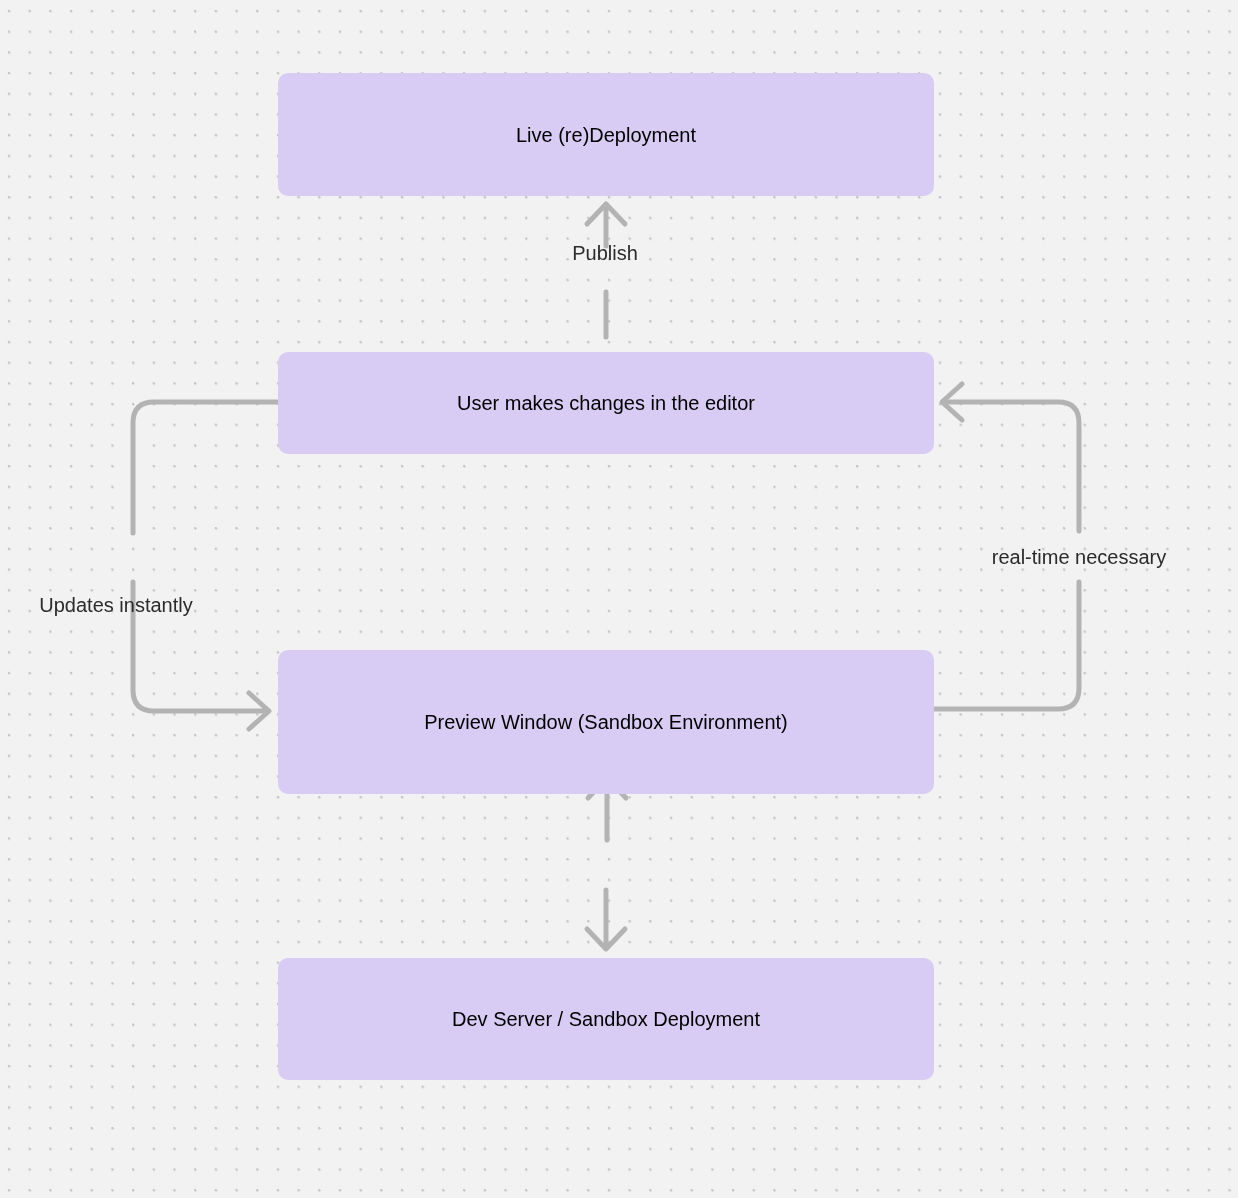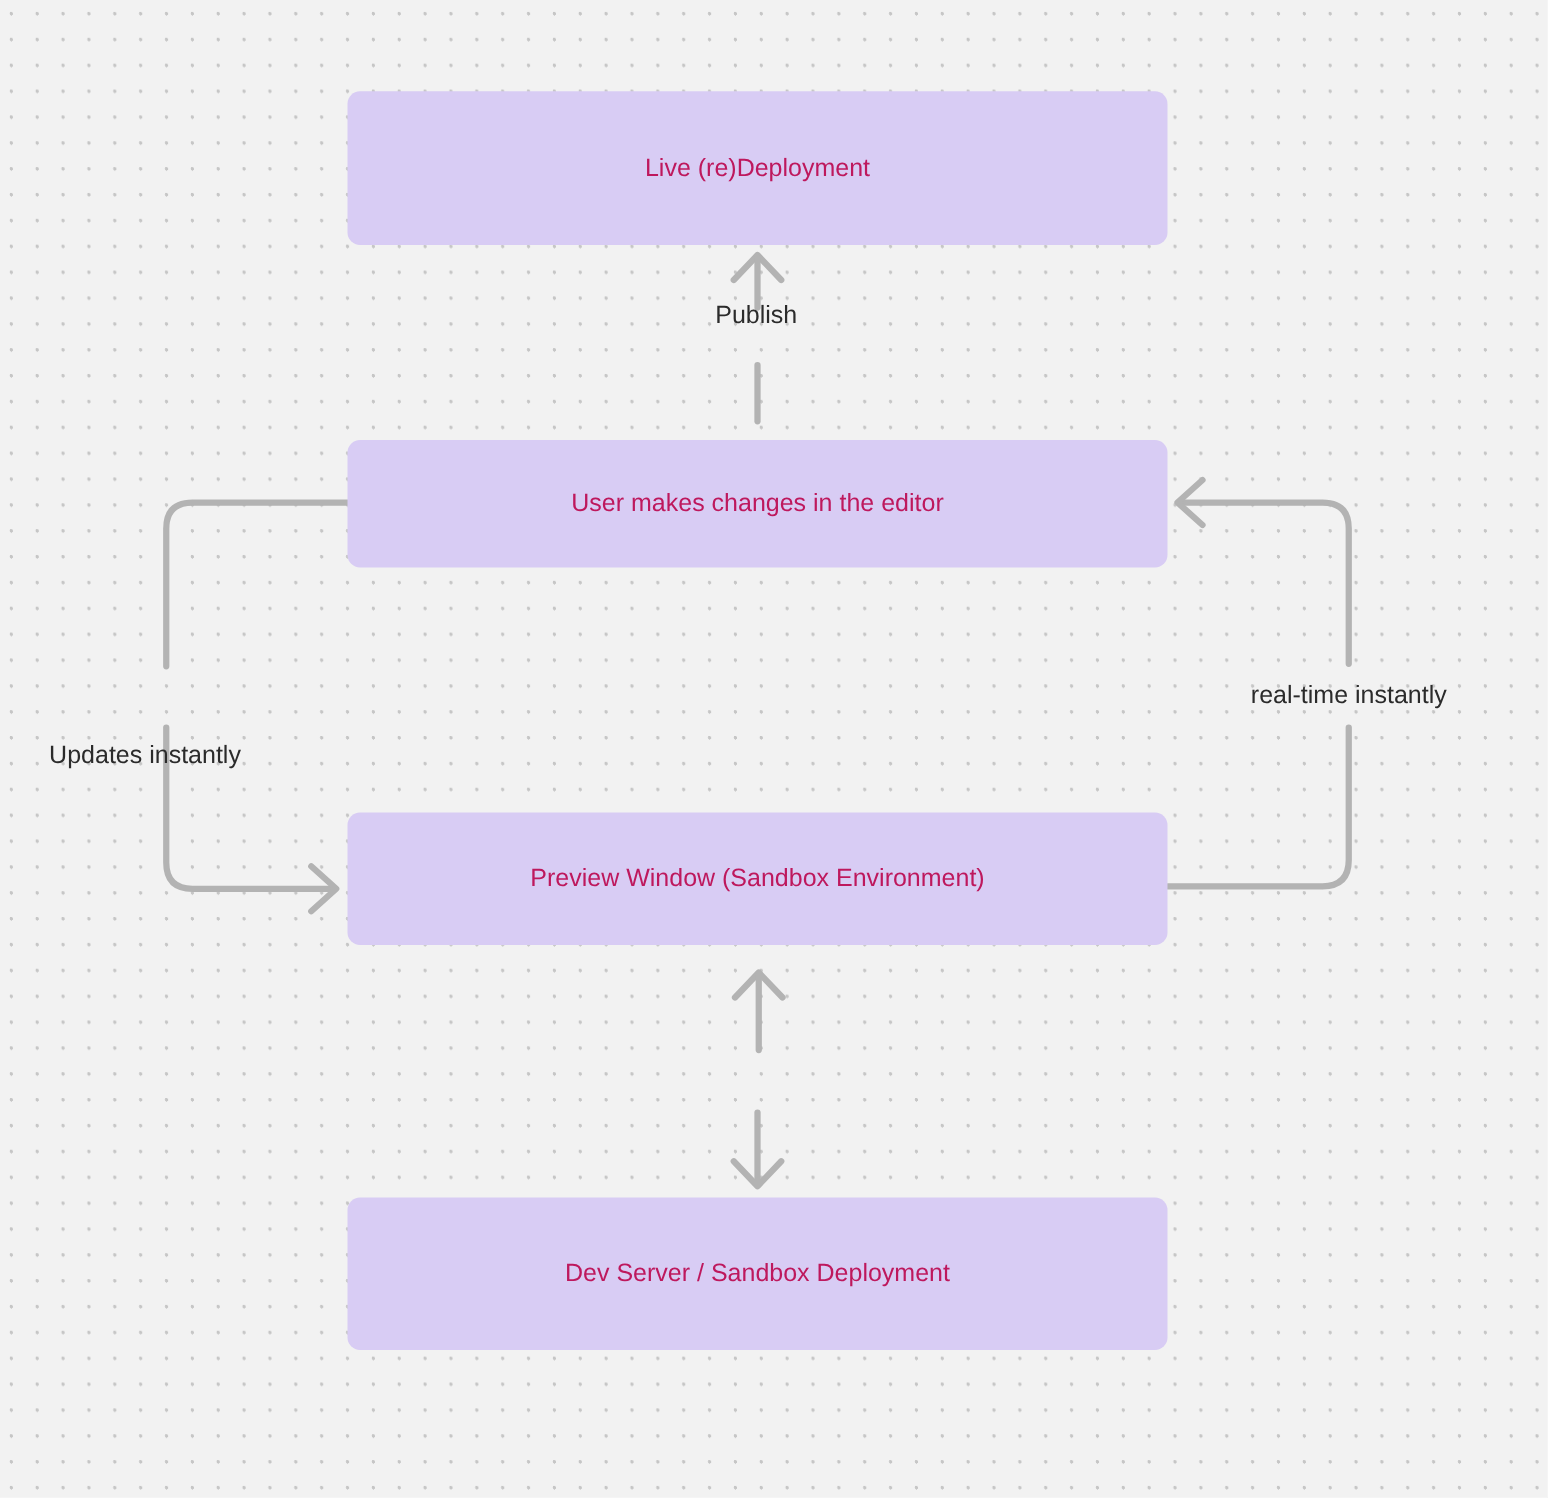--- a/index.html
+++ b/index.html
@@ -11,25 +11,25 @@
     background-size:20.7px 20.7px;
     font-family:"Liberation Sans", sans-serif;
     overflow:hidden;
   }
   .arrows{position:absolute;left:0;top:0;width:1238px;height:1198px;}
   .arrows path{stroke:#b3b3b3;stroke-width:5;fill:none;stroke-linecap:round;stroke-linejoin:round;}
   .node{
     position:absolute;left:278px;width:656px;
     background:#d8ccf4;border-radius:10px;
     display:flex;align-items:center;justify-content:center;
-    color:#be185d;font-size:20px;line-height:1.2;text-align:center;
+    color:#000000;font-size:20px;line-height:1.2;text-align:center;
   }
   .node-live{top:73px;height:123px;}
   .node-editor{top:352px;height:102px;}
-  .node-preview{top:650px;height:106px;}
+  .node-preview{top:650px;height:144px;}
   .node-dev{top:958px;height:122px;}
   .edge-label{
     position:absolute;transform:translate(-50%,-50%);
     color:#2b2b2b;font-size:20px;white-space:nowrap;
   }
   .label-publish{left:605px;top:253px;}
   .label-updates{left:116px;top:557px;margin-top:48px;}
   .label-feedback{left:1079px;top:557px;}
   .label-spunup{left:606px;top:866px;}
 </style>
@@ -77,15 +77,15 @@
   <div class="node node-preview">
     <span>Preview Window (Sandbox Environment)</span>
   </div>
 
   <div class="node node-dev">
     <span>Dev Server / Sandbox Deployment</span>
   </div>
 
   <div class="edge-label label-publish">Publish</div>
   <div class="edge-label label-updates">Updates instantly</div>
-  <div class="edge-label label-feedback">real-time instantly</div>
+  <div class="edge-label label-feedback">real-time necessary</div>
 
 </div>
 
 </body></html>

